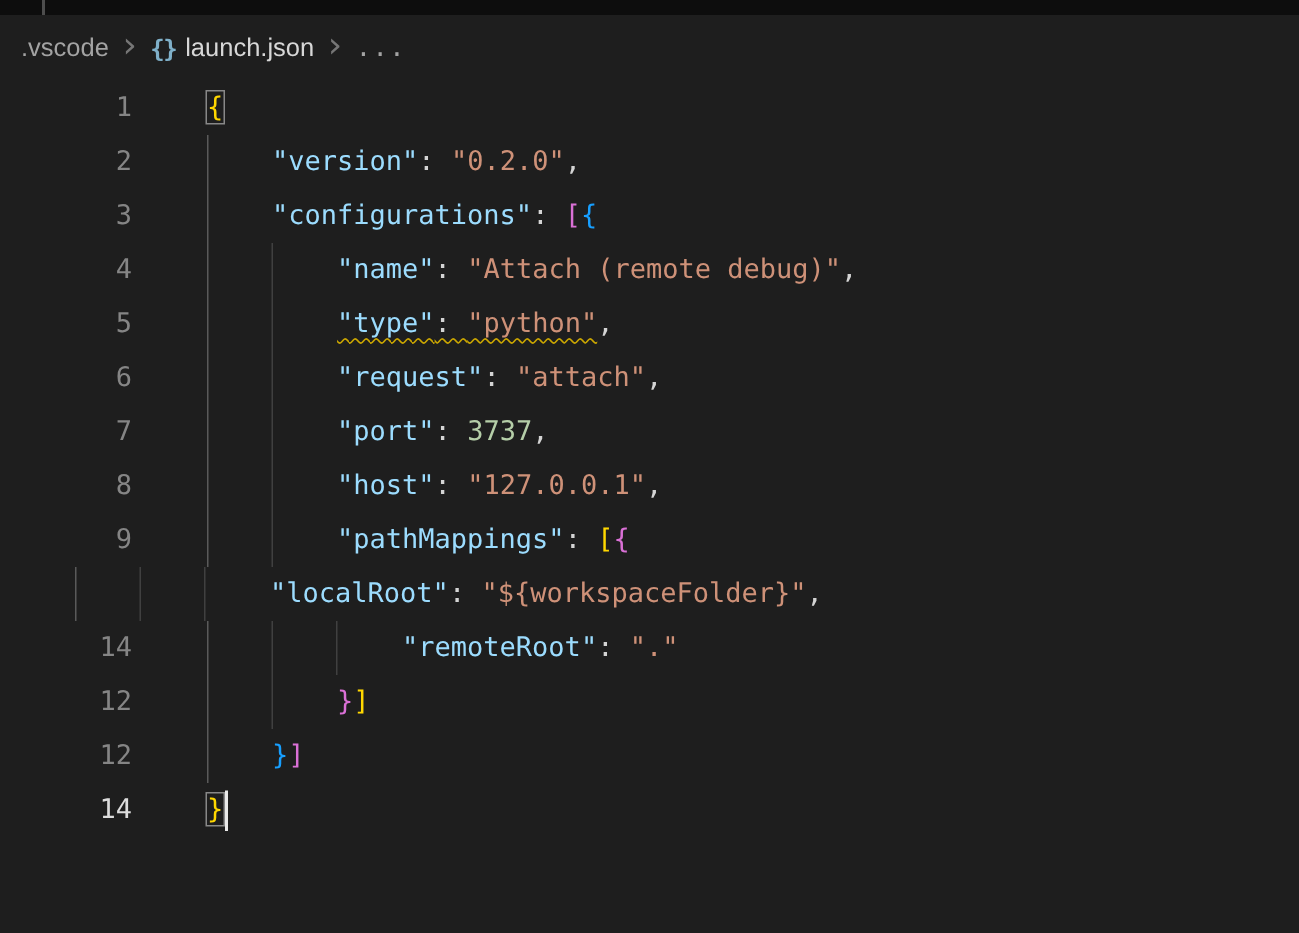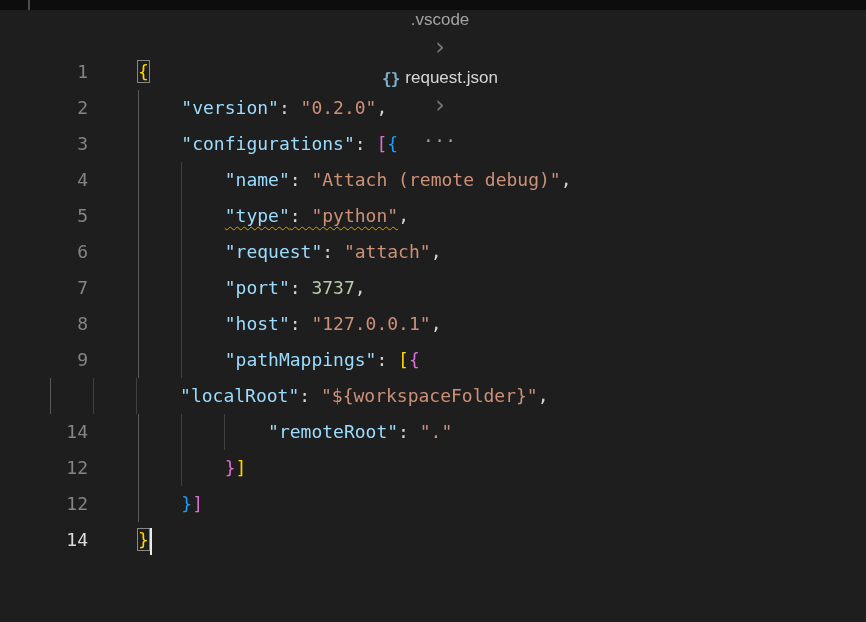--- a/index.html
+++ b/index.html
@@ -23,21 +23,20 @@
   
   .breadcrumb-bar {
     height:44px;
     display:flex;
     align-items:center;
     padding-left:14px;
     gap:7px;
     font-family:"Liberation Sans", sans-serif;
     font-size:17px;
     color: var(--breadcrumb-text, #a3a3a3);
-    flex-direction: column;
   }
   .crumb { cursor:pointer; }
   .crumb.file {
     display:flex; align-items:center; gap:6px;
     color: var(--breadcrumb-file, #d7d7d7);
   }
   .sep {
     color: var(--breadcrumb-separator, #767676);
     font-size:24px;
     line-height:20px;
@@ -114,21 +113,21 @@
 
 <div class="top-strip">
   <div class="tab-notch"></div>
 </div>
 
 <div class="breadcrumb-bar">
   <span class="crumb">.vscode</span>
   <span class="sep">›</span>
   <span class="crumb file">
     <span class="json-icon">{}</span>
-    <span>request.json</span>
+    <span>launch.json</span>
   </span>
   <span class="sep">›</span>
   <span class="crumb more">...</span>
 </div>
 
 <div class="editor">
     <div class="code-line">
       <div class="gutter">1</div>
       <div class="code"><span class="tok-b1 match">{</span></div>
     </div>

